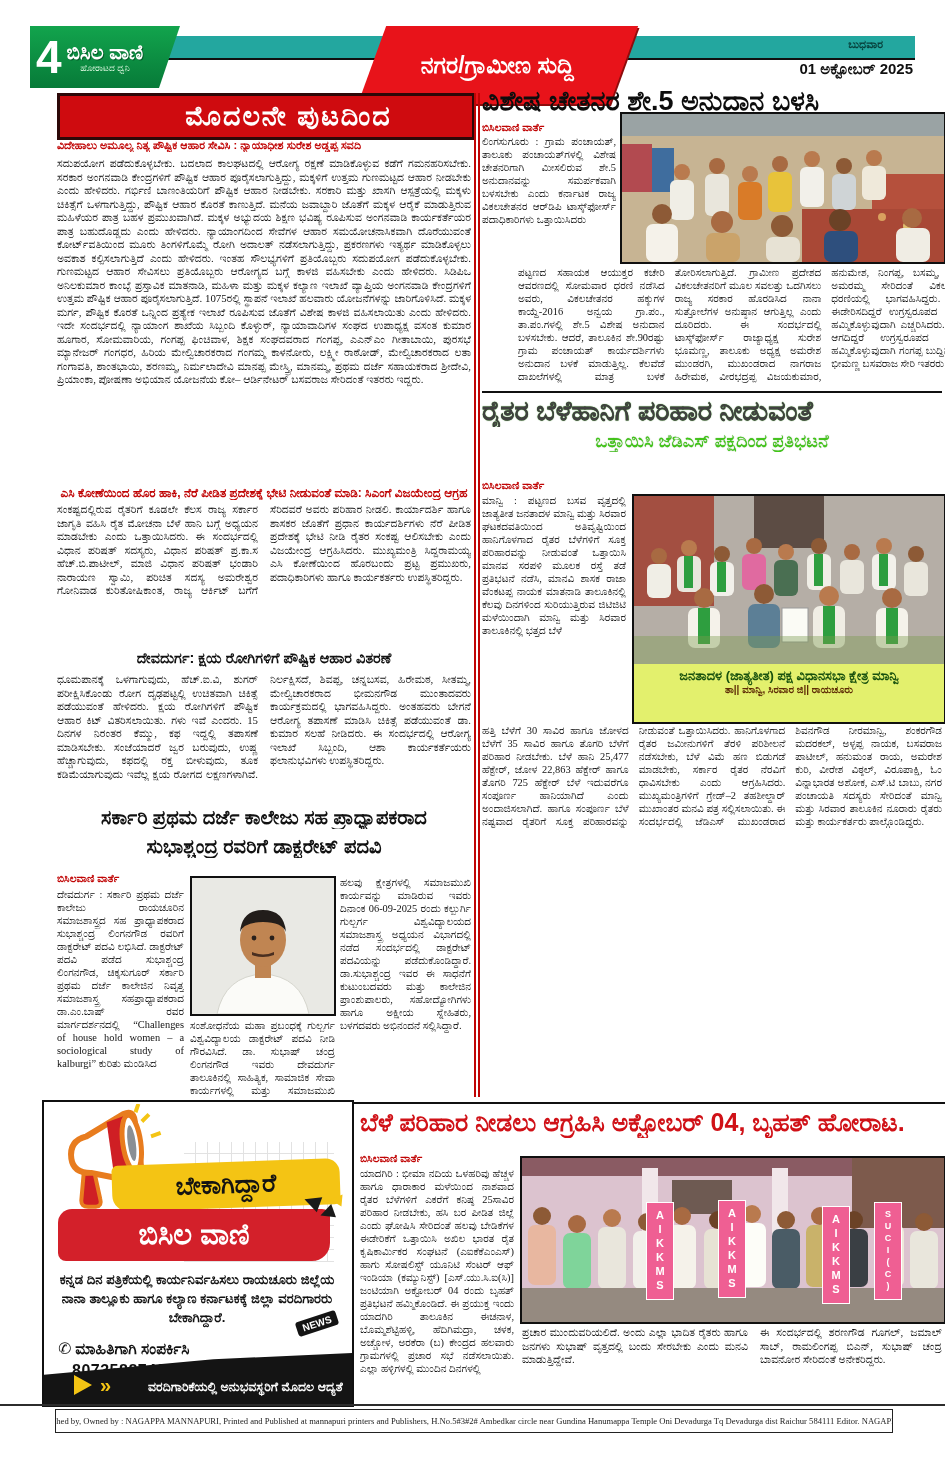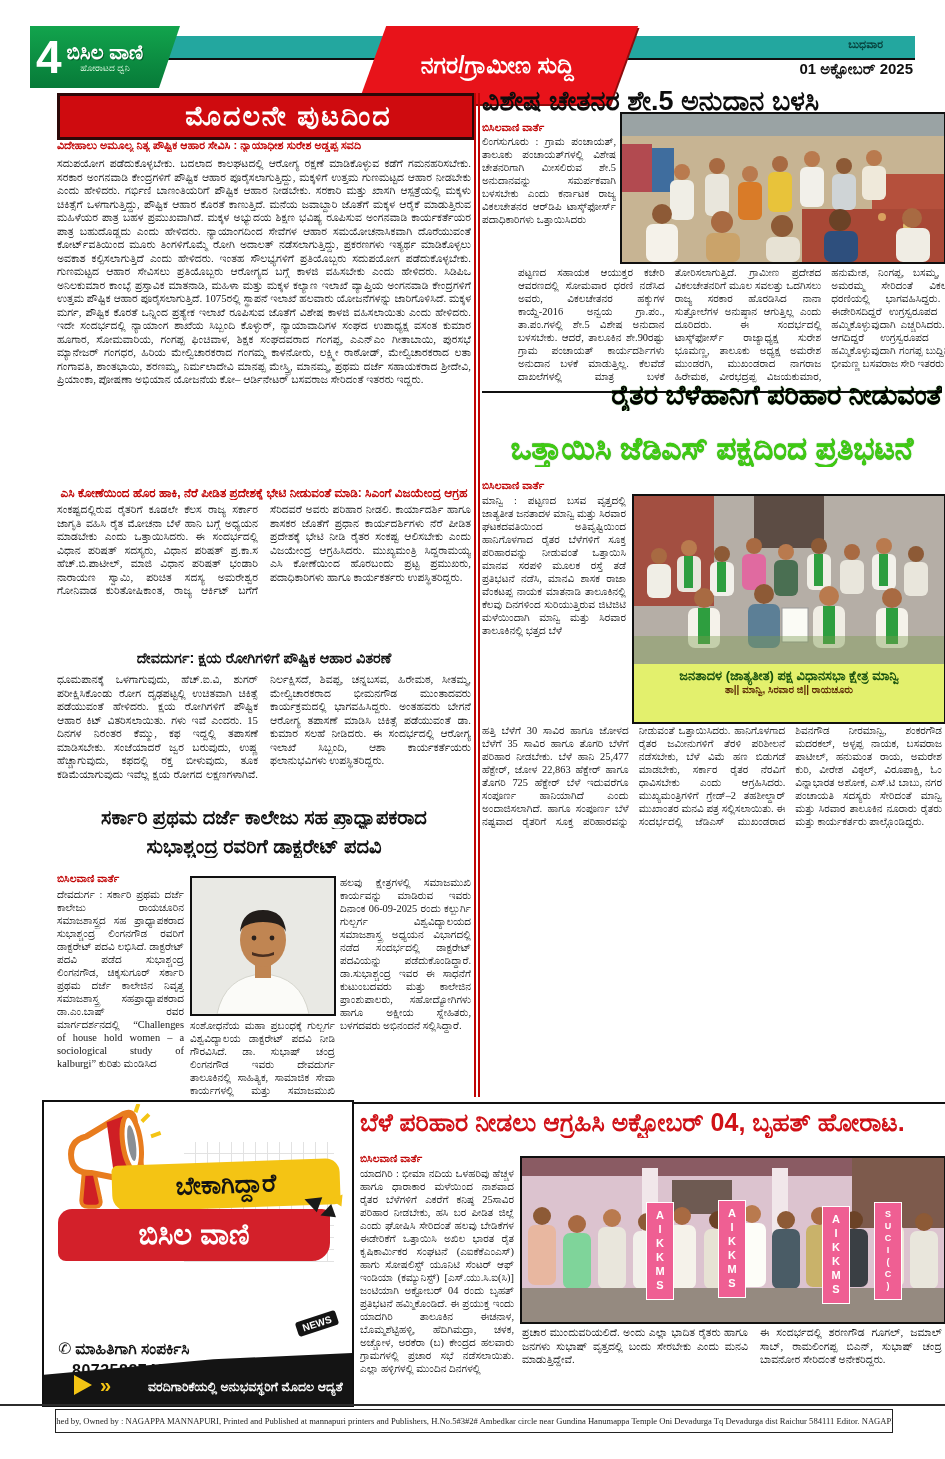--- a/index.html
+++ b/index.html
@@ -39,22 +39,22 @@
   .special-headline{left:482px;top:86px;width:460px;font-size:27px;font-weight:bold;color:#0d0d0d;}
   .byline{color:#c00404;font-weight:bold;font-size:10.5px;}
   .special-byline{left:482px;top:121px;}
   .special-lead{left:482px;top:135px;width:134px;height:126px;font-size:10.4px;line-height:13px;}
   .photo-frame{border:2px solid #101010;overflow:hidden;background:#cbb697;}
   .photo-special{left:620px;top:112px;width:322px;height:148px;}
   .special-body{left:482px;top:266px;width:460px;height:122px;font-size:10.4px;line-height:13px;column-count:3;column-gap:10px;margin-left:36px;}
   .hrule-1{left:482px;top:391px;width:460px;border-top:2px solid #101010;}
 
   
-  .jds-h1{left:482px;top:380px;width:460px;text-align:right;font-size:27px;font-weight:bold;color:#000000;text-shadow:0 0 1px #1f7d06;}
-  .jds-h2{left:482px;top:431px;width:460px;text-align:center;font-size:31px;font-weight:bold;color:#3ecb12;text-shadow:0 0 1px #1f7d06;}
+  .jds-h1{left:482px;top:396px;width:460px;text-align:left;font-size:27px;font-weight:bold;color:#404040;text-shadow:0 0 1px #1f7d06;}
+  .jds-h2{left:482px;top:431px;width:460px;text-align:center;font-size:18px;font-weight:normal;color:#3ecb12;text-shadow:0 0 1px #1f7d06;}
   .jds-byline{left:482px;top:479px;}
   .jds-lead{left:482px;top:494px;width:144px;height:226px;font-size:10.4px;line-height:13px;}
   .photo-jds{left:632px;top:494px;width:310px;height:226px;}
   .jds-banner{position:absolute;left:0;bottom:0;width:100%;height:58px;background:#e3f06d;text-align:center;padding-top:4px;box-sizing:border-box;}
   .jds-banner-l1{font-size:13px;font-weight:bold;color:#17500d;}
   .jds-banner-l2{font-size:10px;font-weight:bold;color:#5d2b06;}
   .jds-body{left:482px;top:724px;width:460px;height:374px;font-size:10.4px;line-height:13px;column-count:3;column-gap:10px;}
 
   
   .doc-h1{left:57px;top:806px;width:414px;text-align:center;font-weight:bold;font-size:19.5px;}
@@ -269,20 +269,21 @@
     </svg>
     <div class="ad-yellow">
       <span>ಬೇಕಾಗಿದ್ದಾರೆ</span>
     </div>
     <div class="ad-red">
       <span>ಬಿಸಿಲ ವಾಣಿ</span>
     </div>
     <div class="tri tri-b1"></div>
     <div class="tri tri-b2"></div>
     <div class="tri tri-y1"></div>
+    <div class="ad-body">ಕನ್ನಡ ದಿನ ಪತ್ರಿಕೆಯಲ್ಲಿ ಕಾರ್ಯನಿರ್ವಹಿಸಲು ರಾಯಚೂರು ಜಿಲ್ಲೆಯ ನಾನಾ ತಾಲ್ಲೂಕು ಹಾಗೂ ಕಲ್ಯಾಣ ಕರ್ನಾಟಕಕ್ಕೆ ಜಿಲ್ಲಾ ವರದಿಗಾರರು ಬೇಕಾಗಿದ್ದಾರೆ.</div>
     <div class="ad-contact">
       <span>✆</span>
       <span>ಮಾಹಿತಿಗಾಗಿ ಸಂಪರ್ಕಿಸಿ</span>
     </div>
     <div class="ad-phones">8073588743,9964388957</div>
     <div class="mic-news">NEWS</div>
     <div class="ad-band"></div>
     <div class="tri band-tri1"></div>
     <div class="chev" style="left:56px;bottom:8px;font-size:20px;">»</div>
     <div class="ad-band-text">ವರದಿಗಾರಿಕೆಯಲ್ಲಿ ಅನುಭವಸ್ಥರಿಗೆ ಮೊದಲ ಆದ್ಯತೆ</div>

